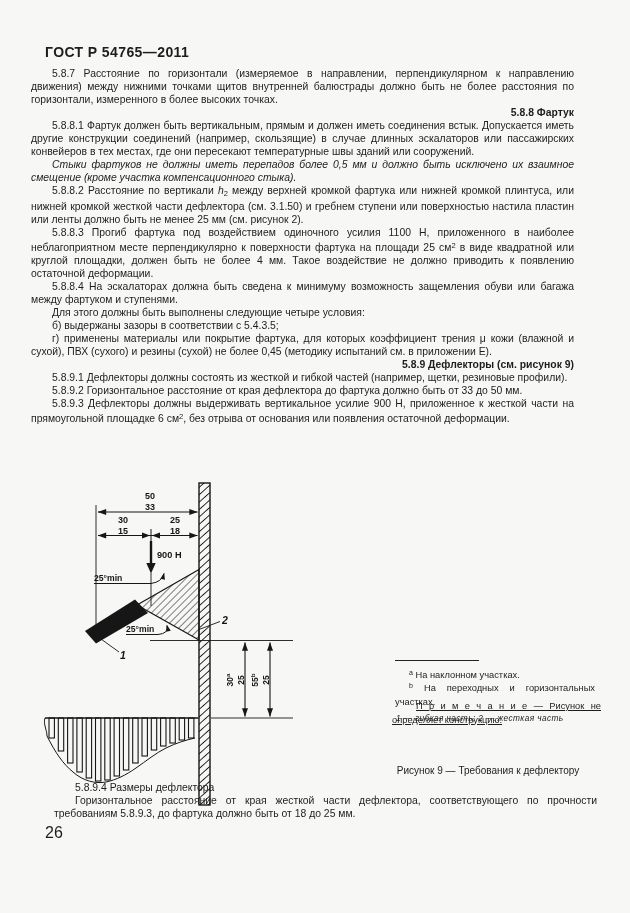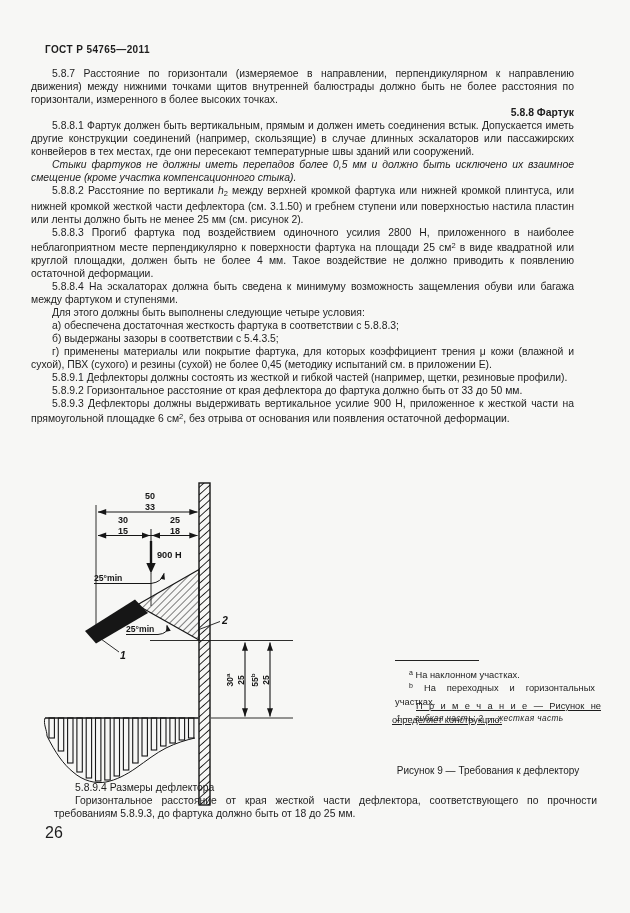--- a/index.html
+++ b/index.html
@@ -1,18 +1,18 @@
 <!DOCTYPE html>
 <html><head>
 <meta charset="utf-8">
 <style>
   html,body{margin:0;padding:0;background:#f7f7f5;}
   .page{position:relative;width:630px;height:913px;background:#f7f7f5;color:#1d1d1d;
         font-family:"Liberation Sans",sans-serif;font-size:10.4px;overflow:hidden;}
-  .header{position:absolute;left:45px;top:44px;font-weight:bold;font-size:10px;letter-spacing:.4px;}
+  .header{position:absolute;left:45px;top:44px;font-weight:bold;font-size:14px;letter-spacing:.4px;}
   .content{position:absolute;left:31px;top:67px;width:543px;line-height:13px;text-align:justify;}
   .content p{margin:0;text-indent:21px;}
   .content p.bold{font-weight:bold;text-align:right;}
   .content p.italic{font-style:italic;}
   .content sub{font-size:7.5px;vertical-align:-2px;}
   .content sup{font-size:7.5px;vertical-align:3px;}
   .content .var{font-style:italic;}
   .figure-svg{position:absolute;left:0;top:0;}
   .fig-text{font-family:"Liberation Sans",sans-serif;font-weight:bold;fill:#161616;}
   .fn-rule{position:absolute;left:395px;top:660px;width:84px;border-top:1.2px solid #222;}
@@ -34,26 +34,26 @@
 <div class="page">
 
   <div class="header">ГОСТ Р 54765—2011</div>
 
   <div class="content">
     <p>5.8.7 Расстояние по горизонтали (измеряемое в направлении, перпендикулярном к направлению движения) между нижними точками щитов внутренней балюстрады должно быть не более расстояния по горизонтали, измеренного в более высоких точках.</p>
     <p class="bold">5.8.8 Фартук</p>
     <p>5.8.8.1 Фартук должен быть вертикальным, прямым и должен иметь соединения встык. Допускается иметь другие конструкции соединений (например, скользящие) в случае длинных эскалаторов или пассажирских конвейеров в тех местах, где они пересекают температурные швы зданий или сооружений.</p>
     <p class="italic">Стыки фартуков не должны иметь перепадов более 0,5 мм и должно быть исключено их взаимное смещение (кроме участка компенсационного стыка).</p>
     <p><span>5.8.8.2 Расстояние по вертикали </span><span class="var">h</span><sub>2</sub><span> между верхней кромкой фартука или нижней кромкой плинтуса, или нижней кромкой жесткой части дефлектора (см. 3.1.50) и гребнем ступени или поверхностью настила пластин или ленты должно быть не менее 25 мм (см. рисунок 2).</span></p>
-    <p><span>5.8.8.3 Прогиб фартука под воздействием одиночного усилия 2800 Н, приложенного в наиболее неблагоприятном месте перпендикулярно к поверхности фартука на площади 25 см</span><sup>2</sup><span> в виде квадратной или круглой площадки, должен быть не более 4 мм. Такое воздействие не должно приводить к появлению остаточной деформации.</span></p>
+    <p><span>5.8.8.3 Прогиб фартука под воздействием одиночного усилия 1100 Н, приложенного в наиболее неблагоприятном месте перпендикулярно к поверхности фартука на площади 25 см</span><sup>2</sup><span> в виде квадратной или круглой площадки, должен быть не более 4 мм. Такое воздействие не должно приводить к появлению остаточной деформации.</span></p>
     <p>5.8.8.4 На эскалаторах должна быть сведена к минимуму возможность защемления обуви или багажа между фартуком и ступенями.</p>
     <p>Для этого должны быть выполнены следующие четыре условия:</p>
-    <p>а) обеспечена достаточная жесткость фартука в соответствии с 5.8.8.3;</p>
     <p>б) выдержаны зазоры в соответствии с 5.4.3.5;</p>
     <p>г) применены материалы или покрытие фартука, для которых коэффициент трения μ кожи (влажной и сухой), ПВХ (сухого) и резины (сухой) не более 0,45 (методику испытаний см. в приложении Е).</p>
+    <p class="bold">5.8.9 Дефлекторы (см. рисунок 9)</p>
     <p>5.8.9.1 Дефлекторы должны состоять из жесткой и гибкой частей (например, щетки, резиновые профили).</p>
     <p>5.8.9.2 Горизонтальное расстояние от края дефлектора до фартука должно быть от 33 до 50 мм.</p>
     <p><span>5.8.9.3 Дефлекторы должны выдерживать вертикальное усилие 900 Н, приложенное к жесткой части на прямоугольной площадке 6 см</span><sup>2</sup><span>, без отрыва от основания или появления остаточной деформации.</span></p>
   </div>
 
   <svg class="figure-svg" width="630" height="913" viewBox="0 0 630 913">
     <defs>
       <marker id="ah" viewBox="0 0 10 10" refX="9.3" refY="5" markerWidth="10" markerHeight="8" orient="auto-start-reverse">
         <path d="M0,1.6 L9.6,5 L0,8.4 z" fill="#161616"></path>
       </marker>

